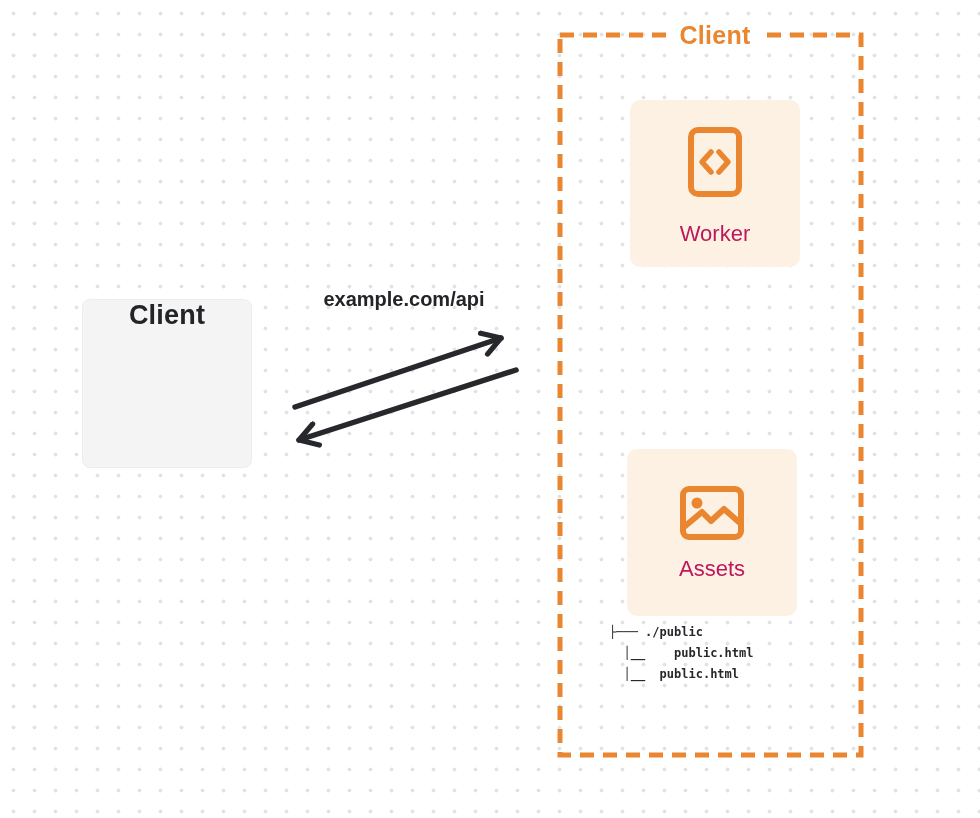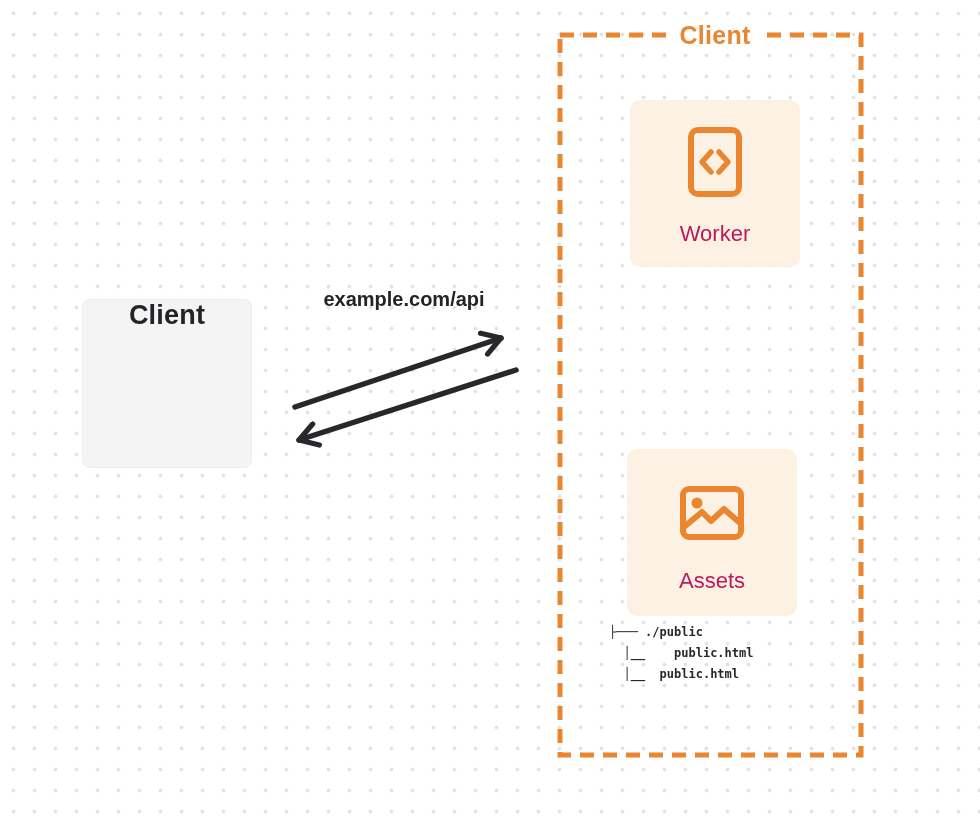--- a/index.html
+++ b/index.html
@@ -35,21 +35,21 @@
     position:absolute;left:715px;top:35px;transform:translate(-50%,-50%);
     font-size:25px;font-weight:700;color:var(--accent);
     background:#ffffff;padding:0 9px;letter-spacing:.3px;
   }
 
   .card{
     position:absolute;width:170px;height:167px;background:var(--cream);
     border-radius:10px;display:flex;flex-direction:column;align-items:center;
   }
   .card.worker{left:630px;top:100px;padding-top:27px;gap:22px;box-sizing:border-box;}
-  .card.assets{left:627px;top:449px;padding-top:37px;gap:26px;box-sizing:border-box;}
+  .card.assets{left:627px;top:449px;padding-top:37px;gap:14px;box-sizing:border-box;}
   .card-label{font-size:22px;font-weight:400;color:#be185d;line-height:30px;}
 
   .file-tree{
     position:absolute;left:609px;top:622px;
     font-family:"DejaVu Sans Mono",monospace;font-size:12px;font-weight:700;
     line-height:21px;color:var(--ink);
   }
   .tree-line{white-space:pre;}
 </style>
 </head>

